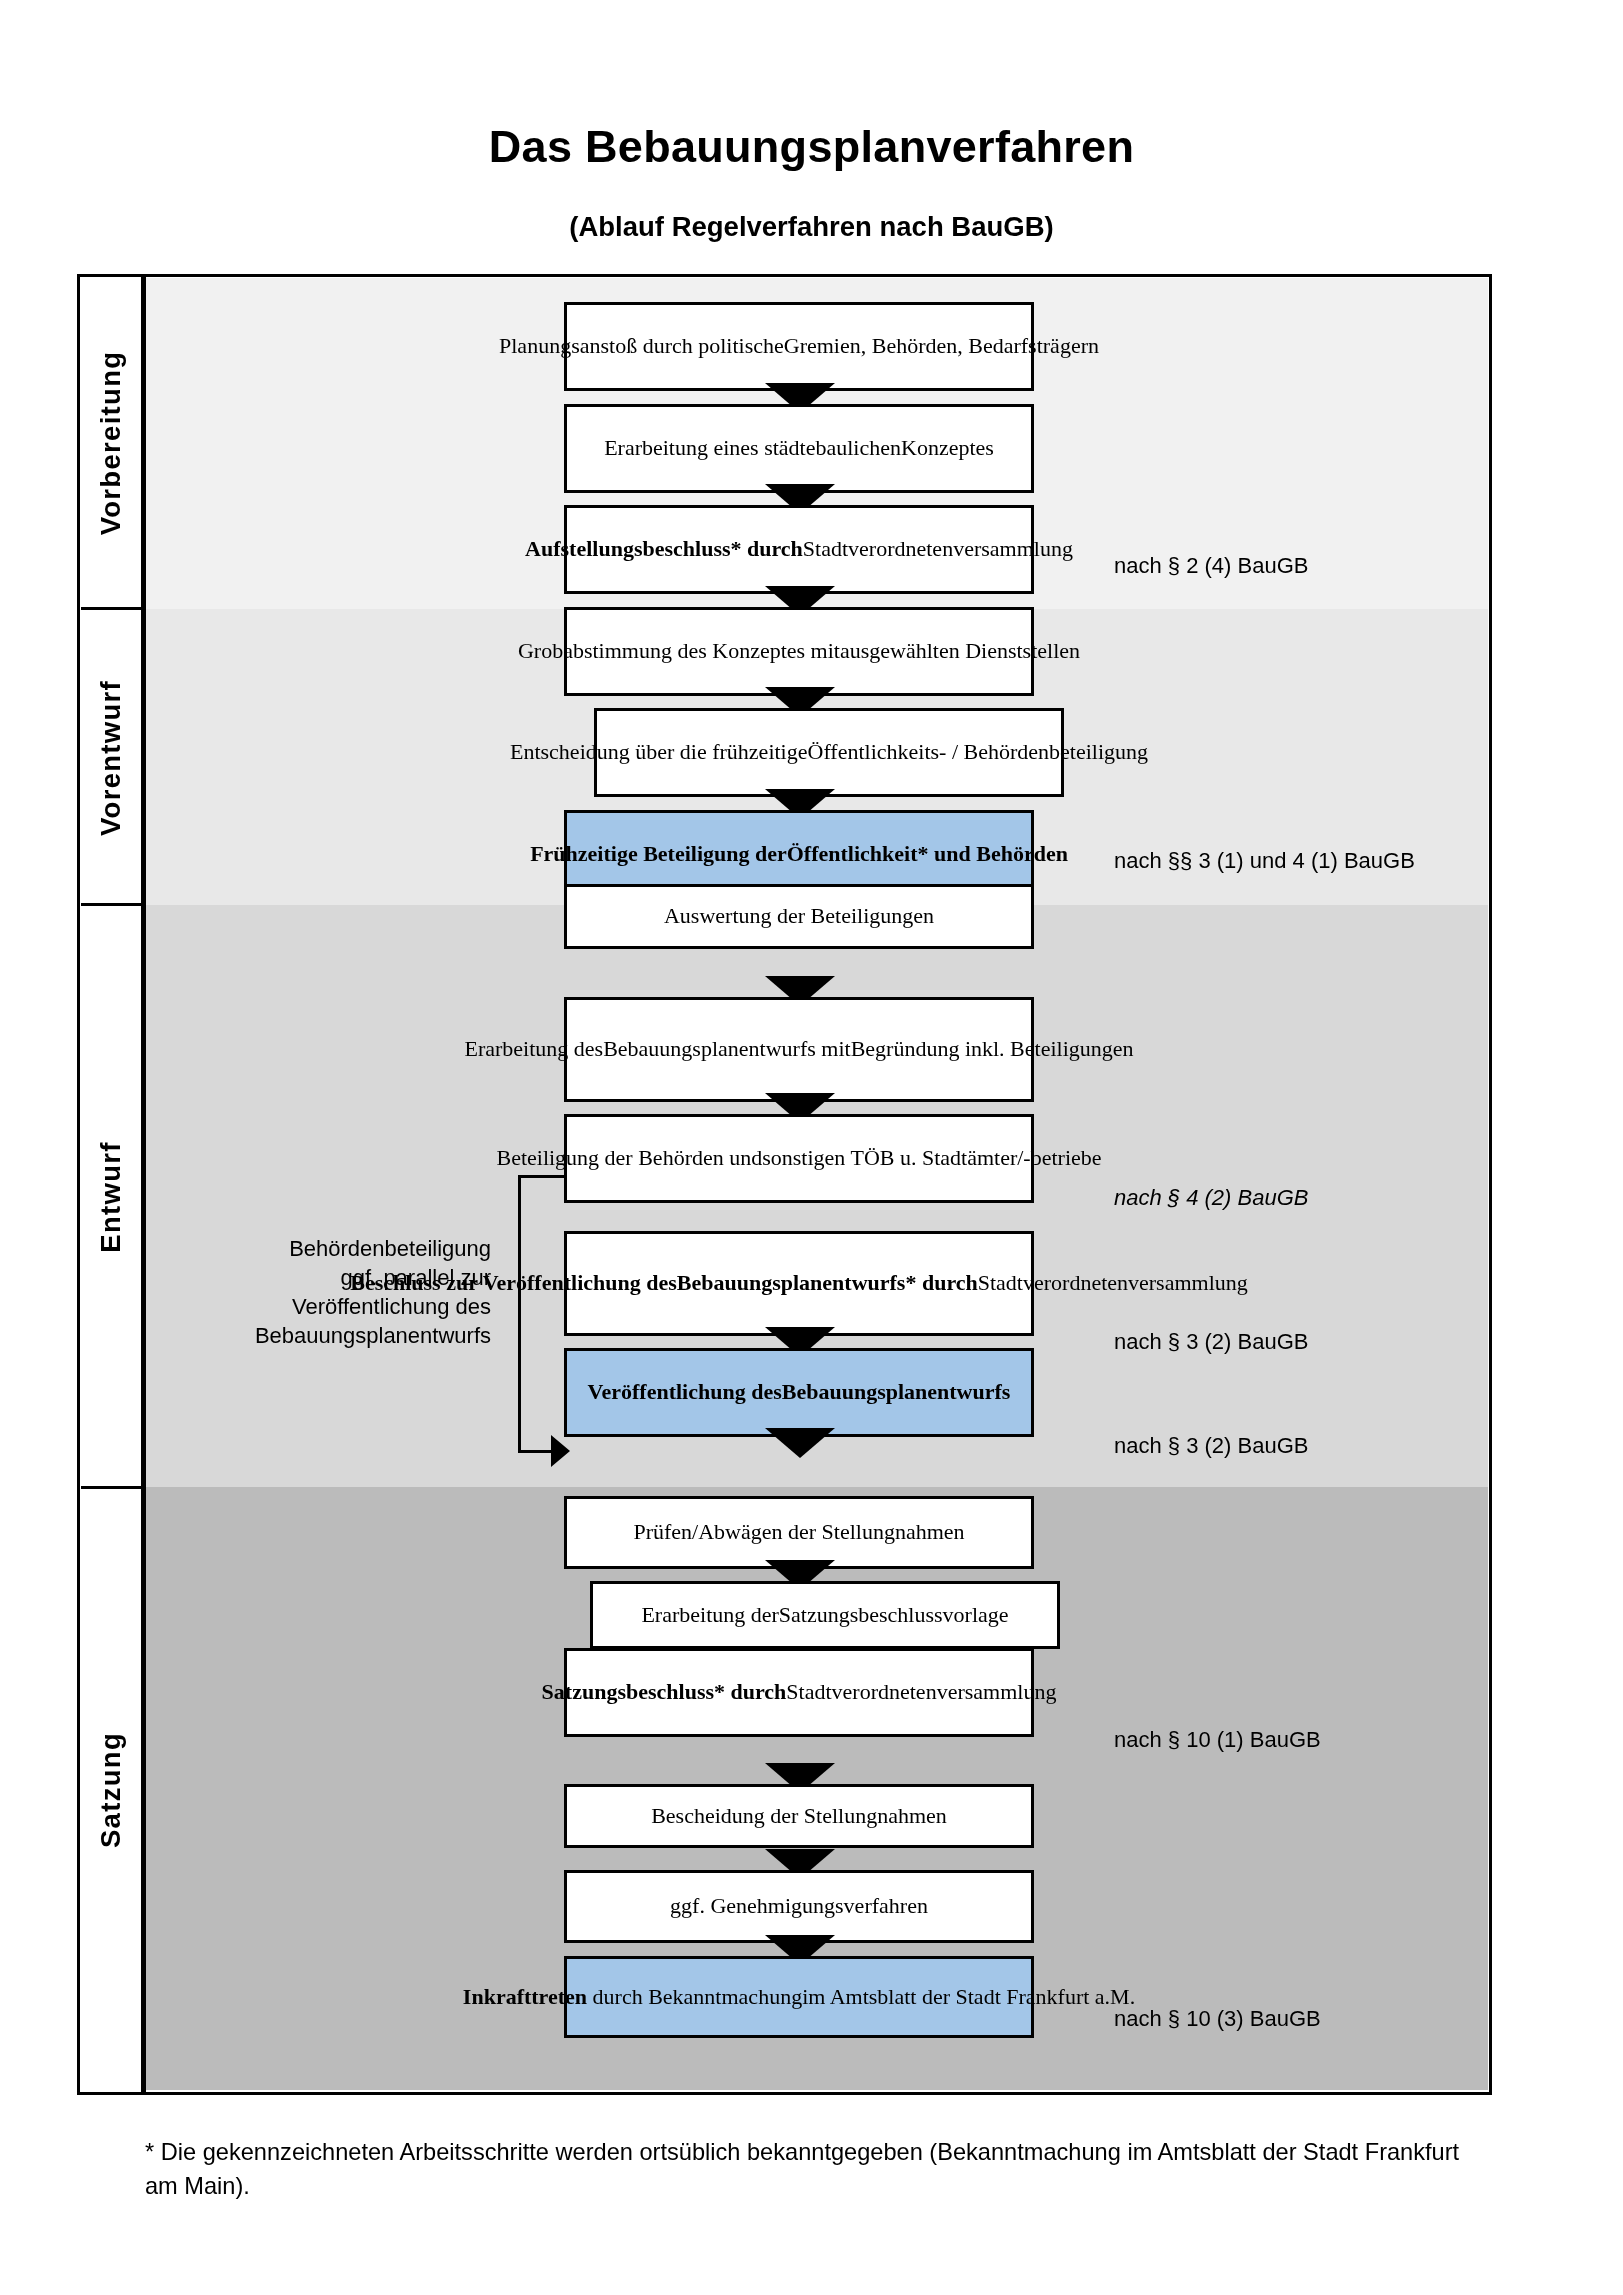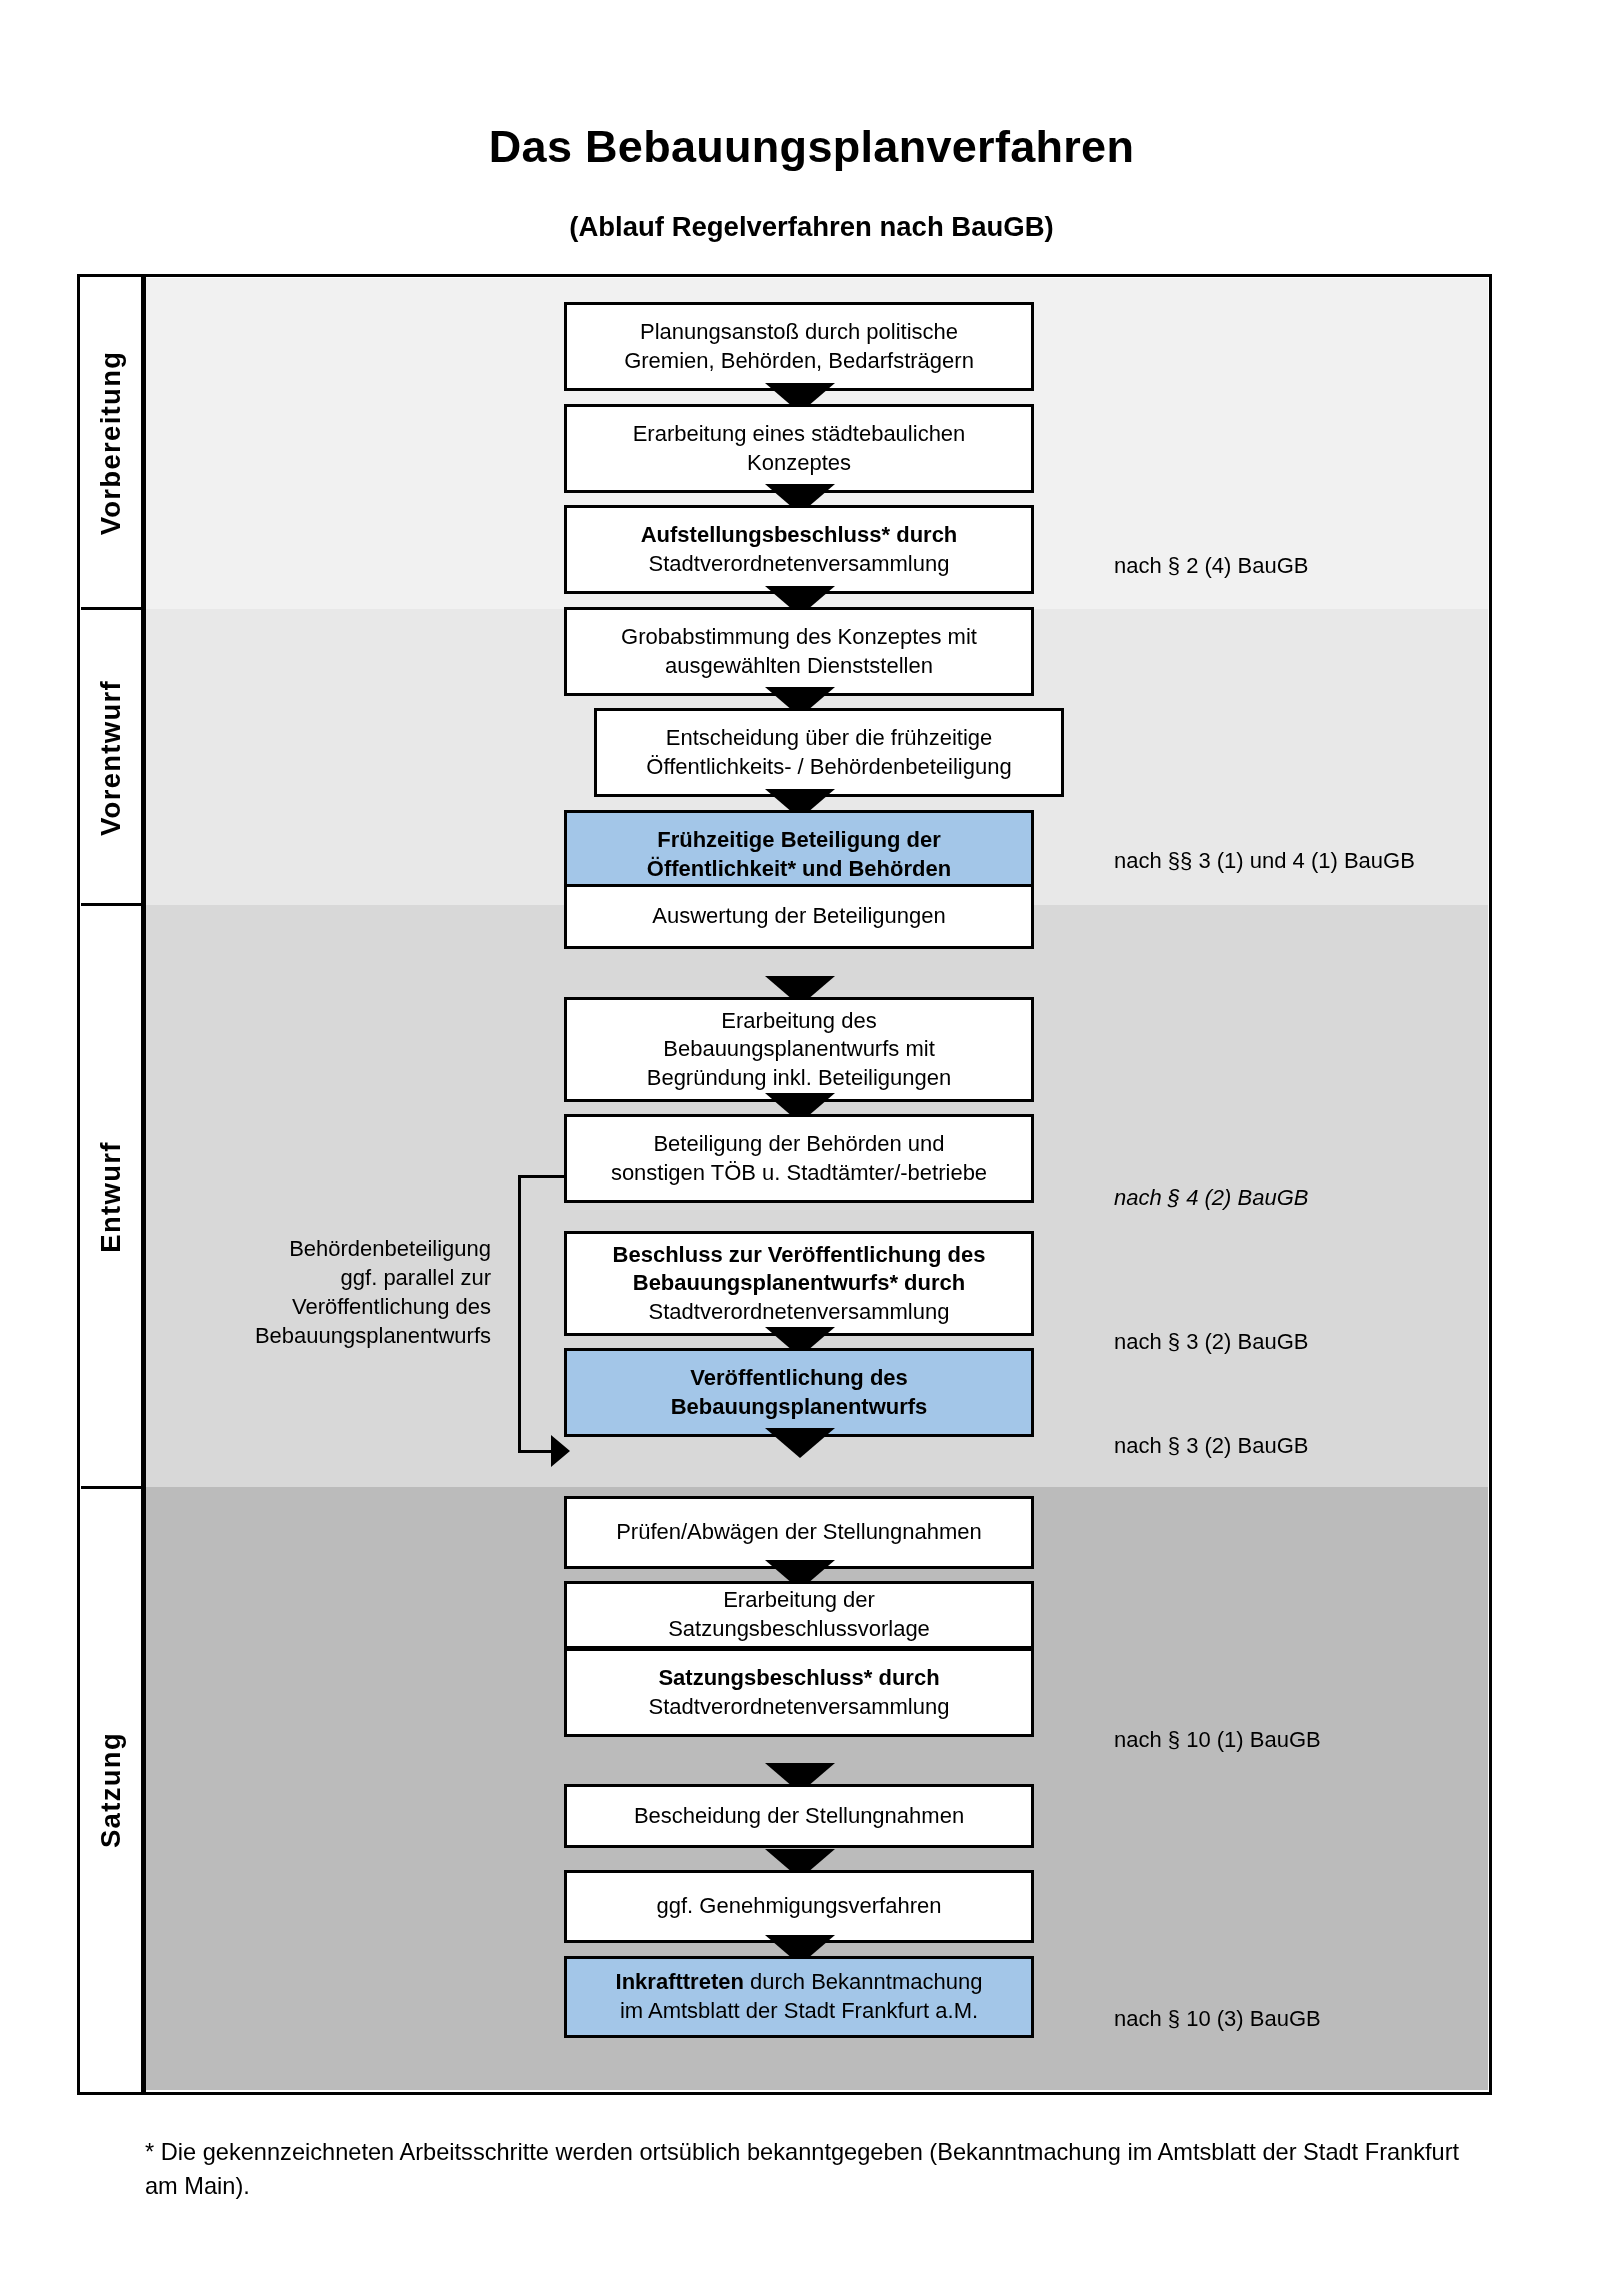--- a/index.html
+++ b/index.html
@@ -45,22 +45,22 @@
   }
   .phase-label span{
     transform:rotate(-90deg);white-space:nowrap;
     font-size:27.5px;font-weight:bold;letter-spacing:1.3px;
   }
 
   
   .node{
     position:absolute;left:564px;width:470px;box-sizing:border-box;
     border:3.3px solid #000;background:#fff;
-    display:flex;flex-direction:column;align-items:center;justify-content:center;
-    text-align:center;font-size:22px;line-height:1.30;padding:3.9px 6.5px;
+    display:flex;flex-direction:row;align-items:center;justify-content:center;
+    text-align:center;font-size:22px;line-height:1.30;padding:3.9px 6.5px;font-family:Liberation Serif, serif;
   }
   .node.blue{background:#A3C6E8;}
   .node .ln{display:block;white-space:nowrap;}
   .node .b{font-weight:bold;}
 
   
   .arrow{
     position:absolute;left:765px;width:0;height:0;
     border-left:35px solid transparent;border-right:35px solid transparent;
     border-top:30px solid #000;
@@ -189,21 +189,21 @@
   <span class="ln b">Veröffentlichung des</span>
   <span class="ln b">Bebauungsplanentwurfs</span>
 </div>
 <div class="arrow" style="top:1428px;"></div>
 
 <div class="node" style="top:1496px;height:73px;">
   <span class="ln">Prüfen/Abwägen der Stellungnahmen</span>
 </div>
 <div class="arrow" style="top:1560px;"></div>
 
-<div class="node" style="top:1581px;height:68px;">
+<div class="node" style="top:1581px;height:68px;margin-left:26px;">
   <span class="ln">Erarbeitung der</span>
   <span class="ln">Satzungsbeschlussvorlage</span>
 </div>
 <div class="arrow" style="top:1662px;"></div>
 
 <div class="node" style="top:1648px;height:89px;">
   <span class="ln b">Satzungsbeschluss* durch</span>
   <span class="ln">Stadtverordnetenversammlung</span>
 </div>
 <div class="arrow" style="top:1763px;"></div>

